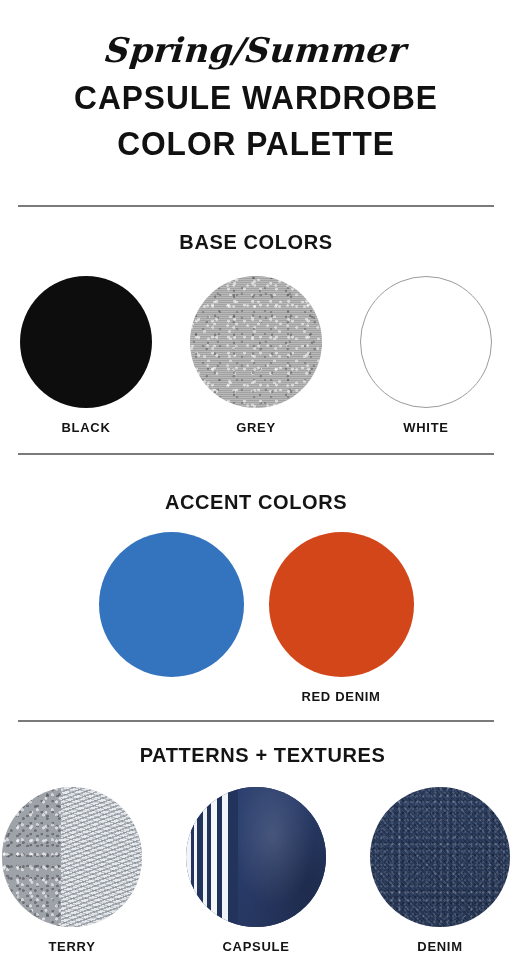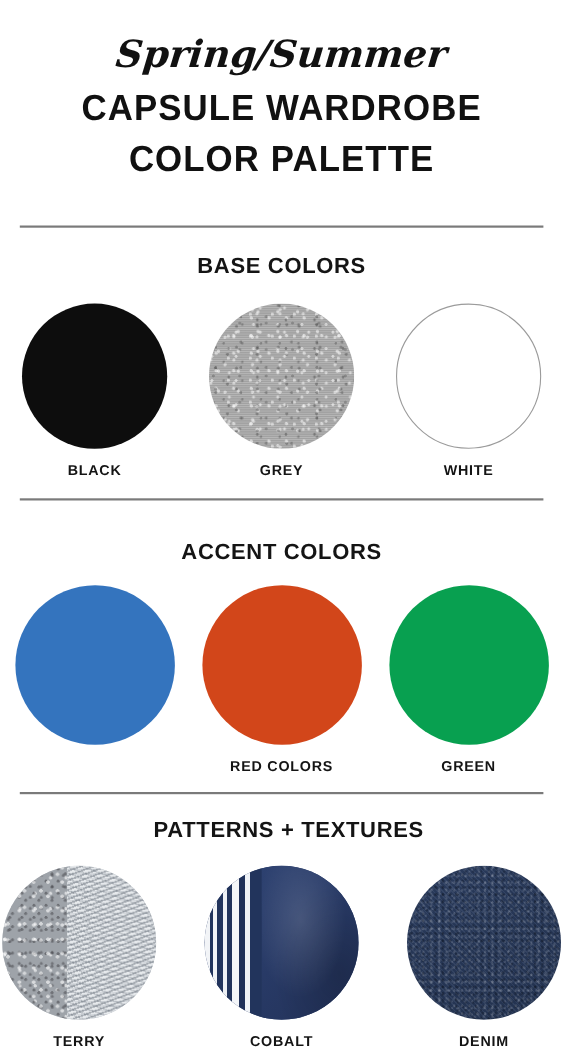--- a/index.html
+++ b/index.html
@@ -267,29 +267,23 @@
       <div class="swatch">
         <div class="circle-wrap">
           <div class="circle accent-circle" style="background:#3474be;"></div>
         </div>
       </div>
 
       <div class="swatch">
         <div class="circle-wrap">
           <div class="circle accent-circle" style="background:#d2461a;"></div>
         </div>
-        <div class="swatch-label">RED COLORS</div>
-      </div>
-
-      <div class="swatch">
-        <div class="circle-wrap">
-          <div class="circle accent-circle" style="background:#08a050;"></div>
-        </div>
-        <div class="swatch-label">GREEN</div>
-      </div>
+        <div class="swatch-label">RED DENIM</div>
+      </div>
+
 
     </div>
   </div>
 
   <div class="divider" style="margin-top:16px;"></div>
 
   <div>
     <div class="section-title" style="margin-top:22px;margin-left:13px;">PATTERNS + TEXTURES</div>
 
     <div class="swatch-row" style="margin-top:20px;gap:40px;">
@@ -304,21 +298,21 @@
         <div class="swatch-label">TERRY</div>
       </div>
 
       <div class="swatch">
         <div class="circle-wrap">
           <div class="circle pattern-circle p-stripes">
             <div class="stripe-left"></div>
             <div class="stripe-right"></div>
           </div>
         </div>
-        <div class="swatch-label">COBALT</div>
+        <div class="swatch-label">CAPSULE</div>
       </div>
 
       <div class="swatch">
         <div class="circle-wrap">
           <div class="circle pattern-circle p-denim"></div>
         </div>
         <div class="swatch-label">DENIM</div>
       </div>
 
     </div>

